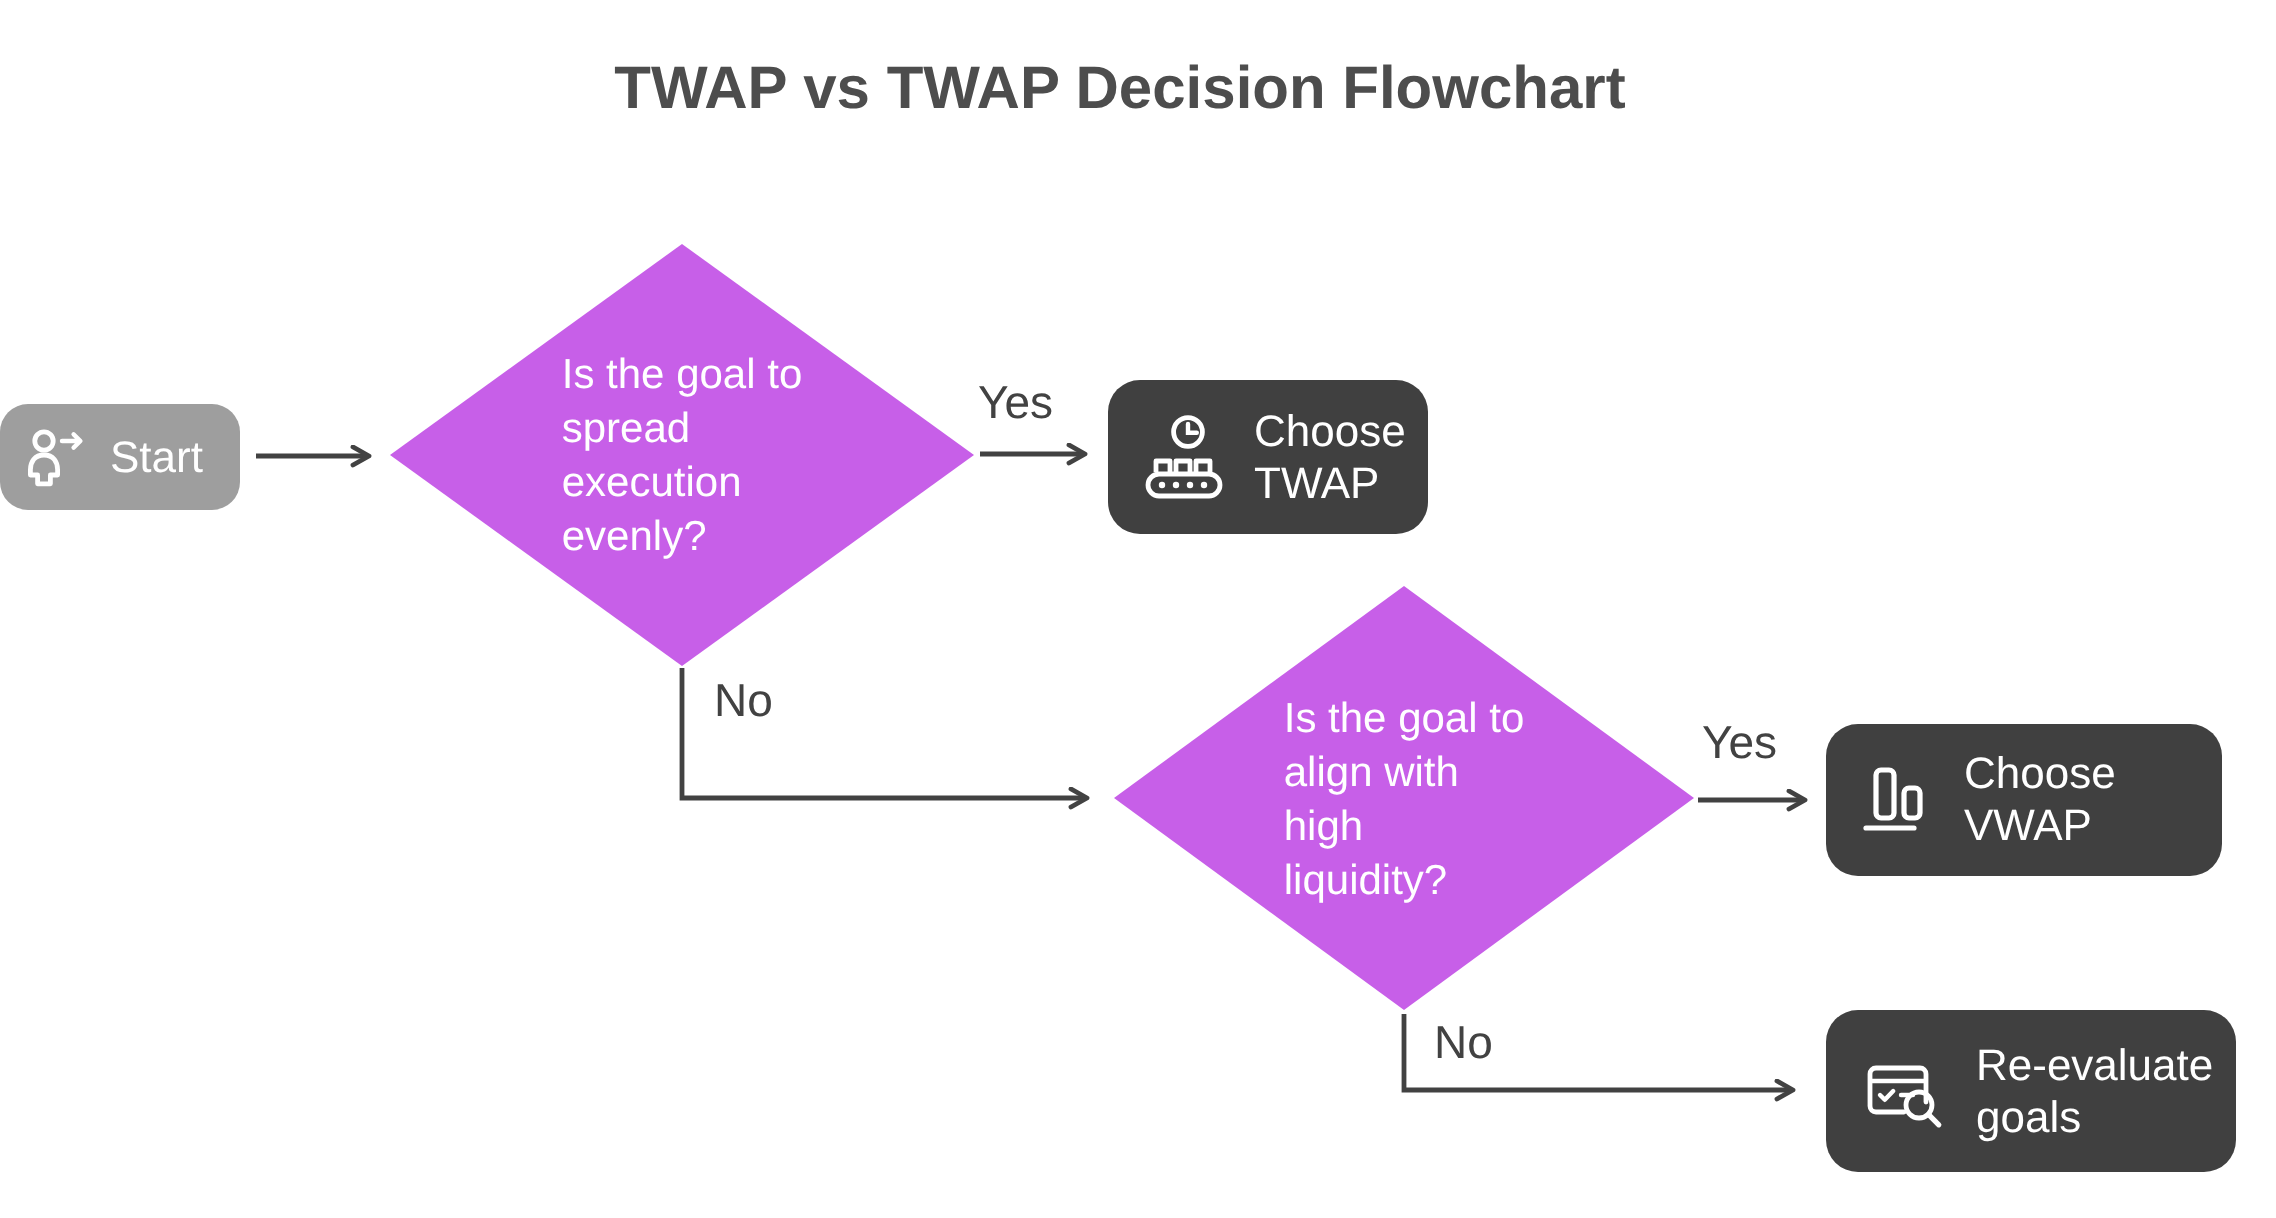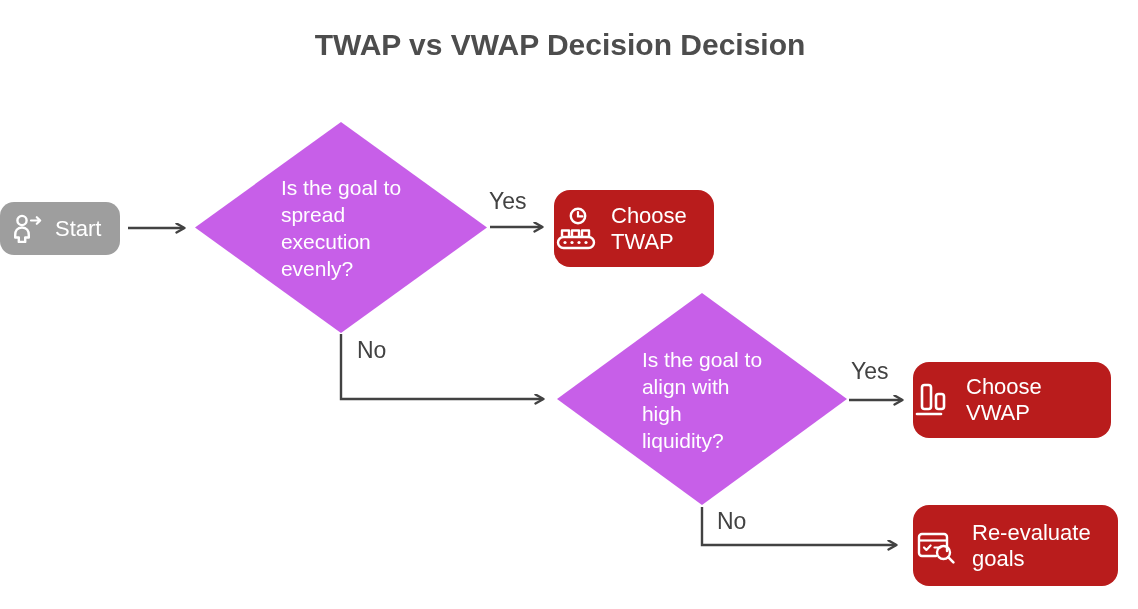--- a/index.html
+++ b/index.html
@@ -23,22 +23,22 @@
     position:absolute;display:flex;align-items:center;
     color:#ffffff;box-sizing:border-box;
   }
   .start-node{
     left:0;top:202px;width:120px;height:53px;
     background:#9e9e9e;border-radius:14px;
     padding-left:10px;gap:9px;
     font-size:22px;
   }
   .action-node{
-    background:#b91c1c;border-radius:16px;
-    gap:13px;
+    background:#404040;border-radius:16px;
+    padding-left:16px;gap:13px;
     font-size:22px;line-height:1.18;
   }
   #node-twap{left:554px;top:190px;width:160px;height:77px;}
   #node-vwap{left:913px;top:362px;width:198px;height:76px;}
   #node-reeval{left:913px;top:505px;width:205px;height:81px;}
   .multiline{white-space:pre-line;}
   .diamond-text{
     position:absolute;display:flex;align-items:center;justify-content:center;
     text-align:left;color:#ffffff;
     font-size:21px;line-height:1.28;white-space:pre-line;
@@ -52,21 +52,21 @@
   #label-no1{left:357px;top:337px;}
   #label-yes2{left:851px;top:358px;}
   #label-no2{left:717px;top:508px;}
   .icon svg{display:block;}
 </style>
 </head>
 <body>
 
 <div id="canvas">
 
-  <div class="title">TWAP vs VWAP Decision Decision</div>
+  <div class="title">TWAP vs TWAP Decision Flowchart</div>
 
   <svg id="edges" viewBox="0 0 1138 609">
     <defs>
       <marker id="arrowhead" markerUnits="userSpaceOnUse" markerWidth="14" markerHeight="14" refX="9" refY="5.5" orient="auto">
         <path d="M1.5,1 L9.5,5.5 L1.5,10" fill="none" stroke="#424242" stroke-width="2.4" stroke-linecap="round" stroke-linejoin="round"></path>
       </marker>
     </defs>
 
     <path class="edge" d="M128,228 H184" marker-end="url(#arrowhead)"></path>
     <path class="edge" d="M490,227 H542" marker-end="url(#arrowhead)"></path>

